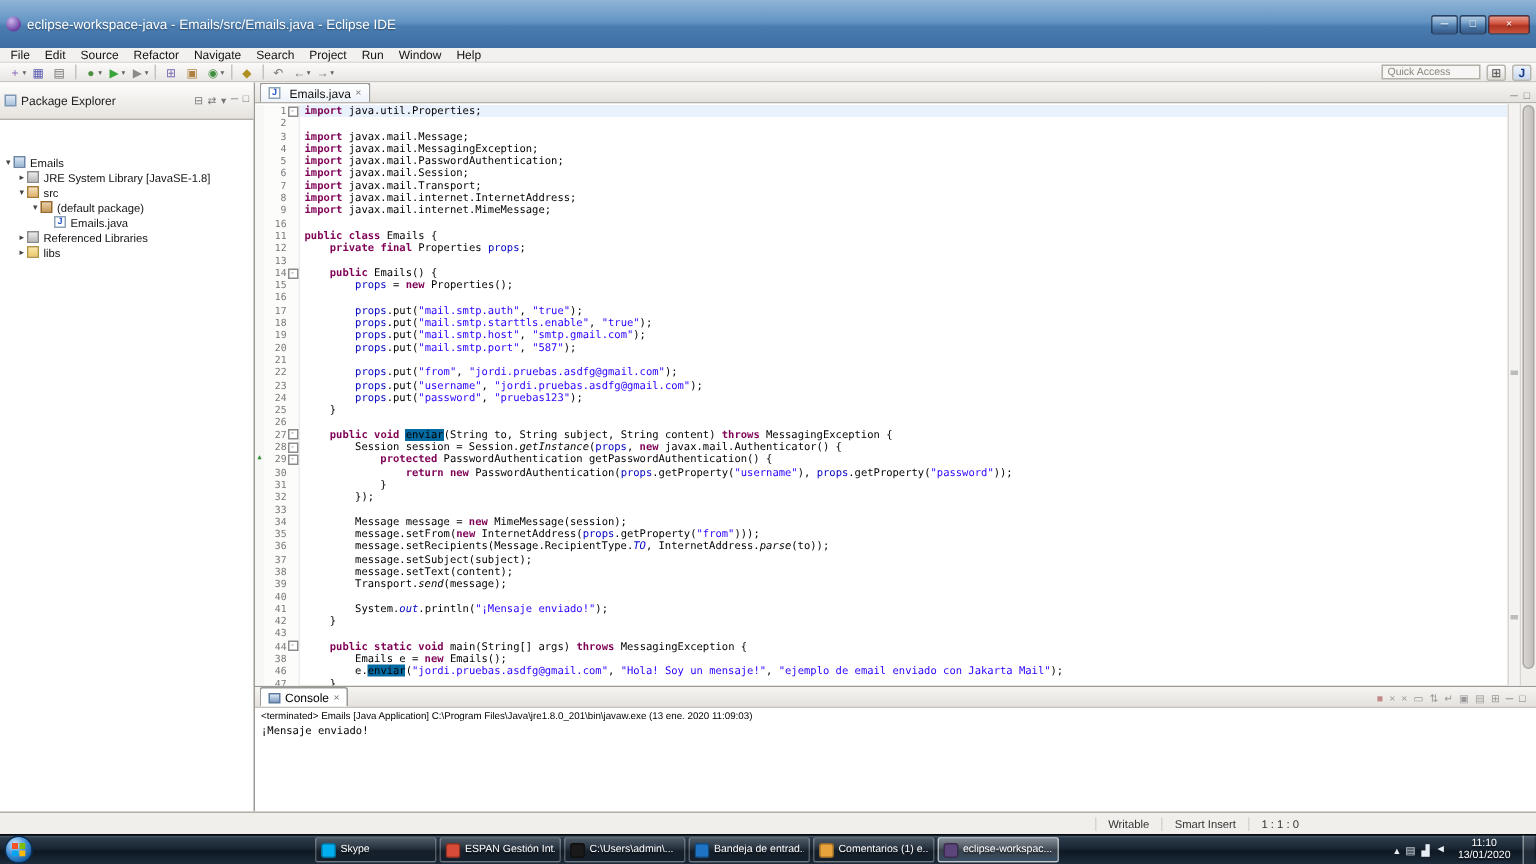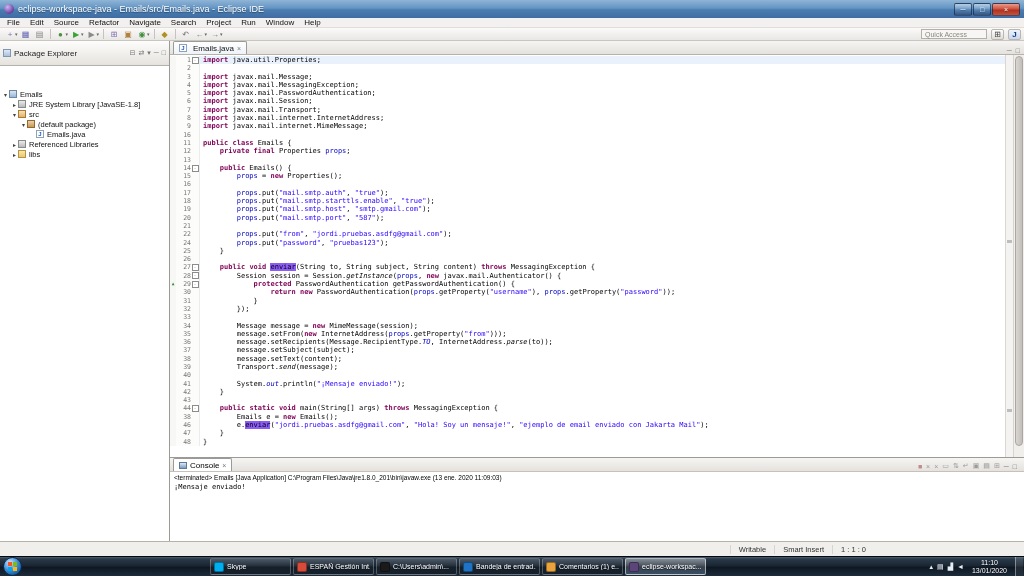--- a/index.html
+++ b/index.html
@@ -1,21 +1,21 @@
 <!DOCTYPE html>
 <html><head>
 <meta charset="utf-8">
 <style>
   *{margin:0;padding:0;box-sizing:border-box}
   html,body{width:1024px;height:576px;overflow:hidden;background:#000;font-family:"Liberation Sans",sans-serif}
   .screen{position:relative;width:1024px;height:576px}
 
   
   .eclipse{position:absolute;left:0;top:0;right:0;bottom:20px;display:flex;flex-direction:column;background:#f0efed}
-  .titlebar{height:18px;background:linear-gradient(#8fb4d6 0%,#6495c4 45%,#49199b0 50%,#3f6da3 100%);background:linear-gradient(#8fb4d6 0%,#6495c4 45%,#4a7db0 55%,#3f6da3 100%);display:flex;align-items:center;padding:0 4px;color:#fff;font-size:9px;text-shadow:0 1px 1px rgba(0,0,0,.4)}
+  .titlebar{height:32px;background:linear-gradient(#8fb4d6 0%,#6495c4 45%,#49199b0 50%,#3f6da3 100%);background:linear-gradient(#8fb4d6 0%,#6495c4 45%,#4a7db0 55%,#3f6da3 100%);display:flex;align-items:center;padding:0 4px;color:#fff;font-size:9px;text-shadow:0 1px 1px rgba(0,0,0,.4)}
   .app-icon{width:10px;height:10px;border-radius:50%;background:radial-gradient(circle at 35% 30%,#cbb6ef,#6a3fa0 70%);margin-right:4px;flex:none}
   .title{white-space:nowrap;overflow:hidden}
   .winbtns{margin-left:auto;display:flex;gap:1px}
   .wb{width:18px;height:13px;display:flex;align-items:center;justify-content:center;font-size:7px;color:#fff;border:1px solid rgba(20,40,70,.7);border-radius:2px;background:linear-gradient(rgba(255,255,255,.45),rgba(255,255,255,.08) 50%,rgba(0,0,30,.25))}
   .wb-close{width:28px;background:linear-gradient(#e89c8e,#d0523c 45%,#b03322 55%,#c4523a)}
   .menubar{height:10px;background:#f2f1ef;display:flex;align-items:center;font-size:8px;color:#111;border-bottom:1px solid #e0ddd8;padding-left:2px}
   .menu-item{padding:0 5px;white-space:nowrap}
   .toolbar{height:13px;background:linear-gradient(#fbfaf9,#e9e7e4);border-bottom:1px solid #c9c6c1;display:flex;align-items:center;padding:0 3px;font-size:9px}
   .tb-groups{display:flex;align-items:center}
   .tb-icon{width:14px;height:12px;display:inline-flex;align-items:center;justify-content:center;font-size:8px;border-radius:2px}
@@ -57,21 +57,21 @@
   .cl .num{width:15px;flex:none;text-align:right;color:#787878;font-size:6.5px;background:#fcfcfb}
   .cl .fold{width:9px;flex:none;display:flex;align-items:center;justify-content:center;background:#fcfcfb;border-right:1px solid #ececec}
   .cl .fold.has::before{content:"-";display:inline-flex;width:5px;height:5px;border:1px solid #8c8c8c;background:#fff;color:#555;font-size:5px;line-height:3px;align-items:center;justify-content:center}
   .cl .code{flex:1;white-space:pre;padding-left:3px;color:#000}
   .cl.current .code{background:#e9f2fc}
   .tk-k{color:#7f0055;font-weight:bold}
   .tk-s{color:#2a00ff}
   .tk-f{color:#0000c0}
   .tk-sf{color:#0000c0;font-style:italic}
   .tk-m{font-style:italic}
-  .tk-h{background:#8b5cf6}
+  .tk-h{background:#0369a1}
   .oruler{width:8px;flex:none;background:#f4f3f1;border-left:1px solid #dad7d2;position:relative}
   .oruler .om{position:absolute;left:1px;width:5px;height:3px;background:#bdbdbd}
   .vscroll{width:11px;flex:none;background:#f0efec;border-left:1px solid #d8d5d0}
   .vscroll .thumb{margin:1px;height:97%;background:linear-gradient(90deg,#d9d6d1,#c2bfba);border:1px solid #aaa7a2;border-radius:4px}
 
   
   .console{height:84px;flex:none;border-top:1px solid #9d9a95;background:#fff;display:flex;flex-direction:column}
   .console-tabs{height:14px;background:linear-gradient(#f6f5f3,#e5e2dd);border-bottom:1px solid #c5c2bc;display:flex;align-items:flex-end;padding:0 3px}
   .ctab{height:13px;display:flex;align-items:center;gap:3px;background:#fff;border:1px solid #9a9a98;border-bottom:none;border-radius:2px 2px 0 0;padding:0 5px;font-size:8px}
   .ctab-icon{width:8px;height:7px;background:linear-gradient(#dfe9f4,#7e9cc0);border:1px solid #5c7a9e;flex:none}
@@ -357,20 +357,26 @@
                 <span class="code"></span>
               </div>
               <div class="cl">
                 <span class="mark"></span>
                 <span class="num">22</span>
                 <span class="fold"></span>
                 <span class="code"><span class="tk-p">        </span><span class="tk-f">props</span><span class="tk-p">.put(</span><span class="tk-s">"from"</span><span class="tk-p">, </span><span class="tk-s">"jordi.pruebas.asdfg@gmail.com"</span><span class="tk-p">);</span></span>
               </div>
               <div class="cl">
                 <span class="mark"></span>
+                <span class="num">23</span>
+                <span class="fold"></span>
+                <span class="code"><span class="tk-p">        </span><span class="tk-f">props</span><span class="tk-p">.put(</span><span class="tk-s">"username"</span><span class="tk-p">, </span><span class="tk-s">"jordi.pruebas.asdfg@gmail.com"</span><span class="tk-p">);</span></span>
+              </div>
+              <div class="cl">
+                <span class="mark"></span>
                 <span class="num">24</span>
                 <span class="fold"></span>
                 <span class="code"><span class="tk-p">        </span><span class="tk-f">props</span><span class="tk-p">.put(</span><span class="tk-s">"password"</span><span class="tk-p">, </span><span class="tk-s">"pruebas123"</span><span class="tk-p">);</span></span>
               </div>
               <div class="cl">
                 <span class="mark"></span>
                 <span class="num">25</span>
                 <span class="fold"></span>
                 <span class="code"><span class="tk-p">    }</span></span>
               </div>

